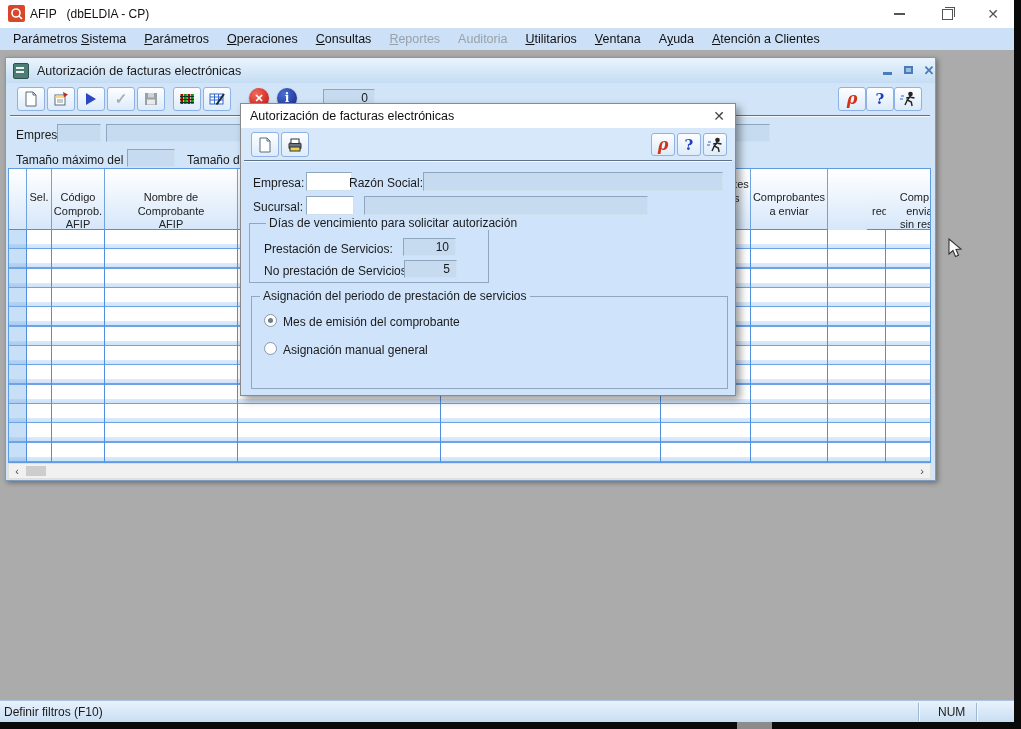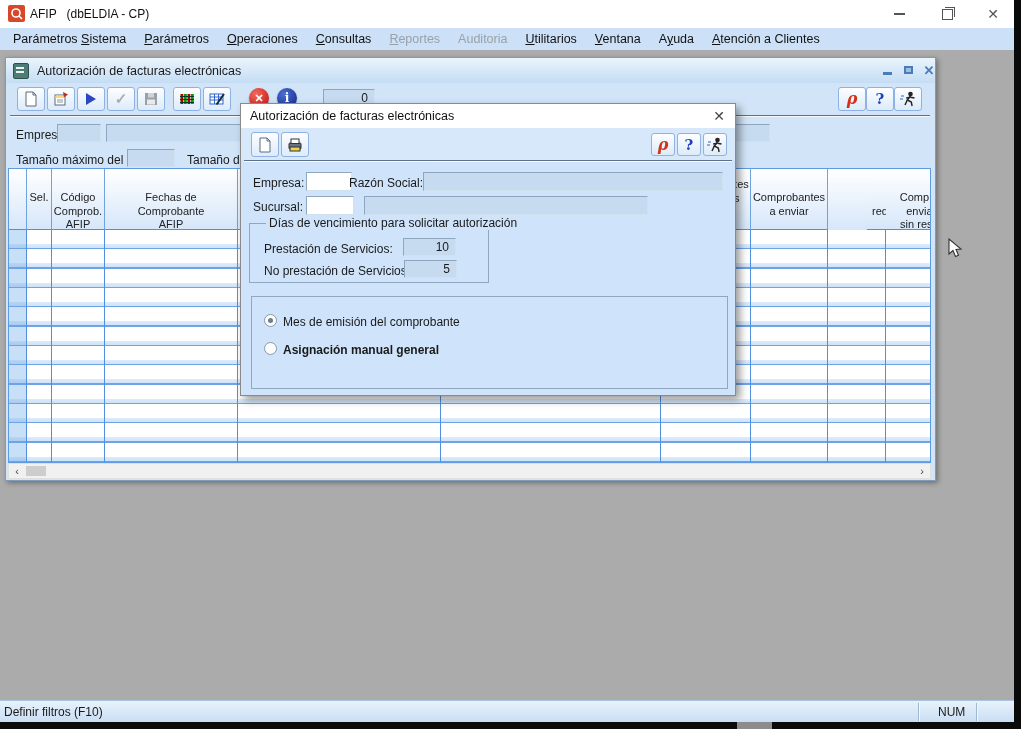--- a/index.html
+++ b/index.html
@@ -240,21 +240,21 @@
             <div class="hcell" style="left: 0px; width: 18px;"></div>
             <div class="hcell" style="left: 18px; width: 25px;">
               <span>Sel.</span>
             </div>
             <div class="hcell" style="left: 43px; width: 53px;">
               <span>Código</span>
               <span>Comprob.</span>
               <span>AFIP</span>
             </div>
             <div class="hcell" style="left: 96px; width: 133px;">
-              <span>Fechas de</span>
+              <span>Nombre de</span>
               <span>Comprobante</span>
               <span>AFIP</span>
             </div>
             <div class="hcell" style="left: 229px; width: 203px;"></div>
             <div class="hcell" style="left: 432px; width: 220px;"></div>
             <div class="hcell" style="left: 652px; width: 90px;"></div>
             <div class="hcell" style="left: 742px; width: 77px;">
               <span>Comprobantes</span>
               <span>a enviar</span>
             </div>
@@ -350,24 +350,25 @@
 
       <div class="groupbox" style="left:8px;top:119px;width:240px;height:60px;">
         <span class="grouplabel" style="left:16px;">Días de vencimiento para solicitar autorización</span>
         <span class="lbl" style="left:14px;top:18px;">Prestación de Servicios:</span>
         <div class="field num" style="left:153px;top:14px;width:53px;height:18px;">10</div>
         <span class="lbl" style="left:14px;top:40px;">No prestación de Servicios:</span>
         <div class="field num" style="left:154px;top:36px;width:53px;height:18px;">5</div>
       </div>
 
       <div class="groupbox" style="left:10px;top:192px;width:477px;height:93px;">
+        <span class="grouplabel" style="left:8px;">Asignación del periodo de prestación de servicios</span>
         <div class="radio checked" style="left:12px;top:17px;"></div>
         <span class="lbl" style="left:31px;top:18px;">Mes de emisión del comprobante</span>
         <div class="radio" style="left:12px;top:45px;"></div>
-        <span class="lbl" style="left:31px;top:46px;font-weight:bold;">Asignación manual general</span>
+        <span class="lbl" style="left:31px;top:46px;">Asignación manual general</span>
 
       </div>
     </div>
 
     <div class="statusbar">
       <span class="statustext">Definir filtros (F10)</span>
       <div class="sdiv" style="left:918px;"></div>
       <span class="numtext" style="left:938px;">NUM</span>
       <div class="sdiv" style="left:976px;"></div>
     </div>

